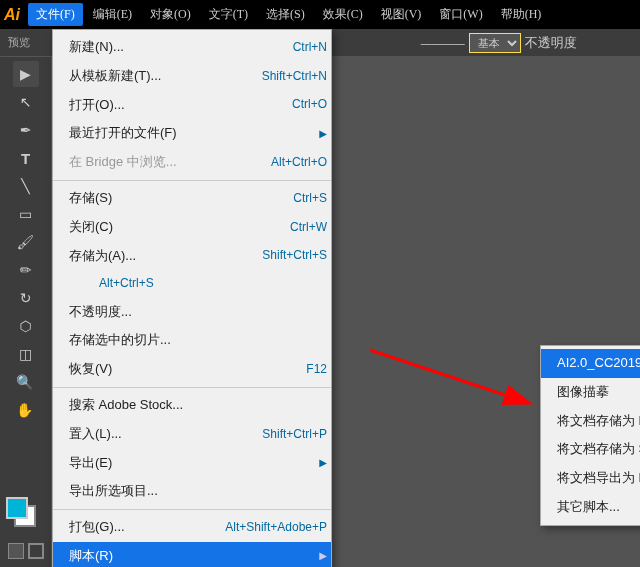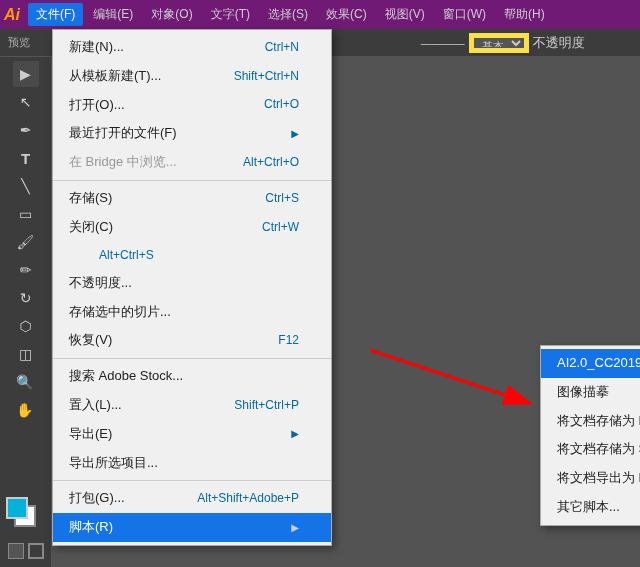--- a/index.html
+++ b/index.html
@@ -8,21 +8,21 @@
       height: 567px;
       background: #535353;
       font-family: 'Microsoft YaHei', 'SimHei', Arial, sans-serif;
       font-size: 13px;
       overflow: hidden;
       position: relative;
     }
 
     
     .menu-bar {
-      background: #701a75;
+      background: #000000;
       height: 29px;
       display: flex;
       align-items: center;
       padding: 0 4px;
       color: #ccc;
       position: relative;
       z-index: 100;
     }
     .ai-logo {
       color: #ff9900;
@@ -34,20 +34,21 @@
     .menu-items {
       display: flex;
       gap: 2px;
     }
     .menu-item {
       padding: 3px 8px;
       cursor: pointer;
       color: #ccc;
       font-size: 12px;
       border-radius: 2px;
+      font-family: Liberation Serif, serif;
     }
     .menu-item:hover, .menu-item.active {
       background: #4a4a4a;
     }
     .menu-item.active {
       background: #1473e6;
       color: white;
     }
 
     
@@ -59,21 +60,21 @@
       padding: 0 8px;
       gap: 4px;
       border-bottom: 1px solid #555;
     }
     .toolbar-label {
       color: #aaa;
       font-size: 11px;
     }
     .toolbar-select {
       background: #555;
-      border: 5px solid #fde047;
+      border: 1px solid #fde047;
       color: #ccc;
       font-size: 11px;
       padding: 1px 4px;
       height: 20px;
     }
 
     
     .left-panel {
       position: absolute;
       left: 0;
@@ -120,21 +121,21 @@
       border: 1px solid #aaa;
       box-shadow: 3px 3px 8px rgba(0,0,0,0.4);
       min-width: 280px;
       z-index: 200;
       padding: 3px 0;
     }
     .dropdown-item {
       display: flex;
       align-items: center;
       justify-content: space-between;
-      padding: 4px 32px 4px 16px;
+      padding: 4px 4px 4px 16px;
       color: #222;
       cursor: pointer;
       white-space: nowrap;
       font-size: 13px;
       line-height: 1.6;
     }
     .dropdown-item.highlighted {
       background: #1473e6;
       color: white;
     }
@@ -284,20 +285,24 @@
 
   <div class="dropdown-item">
     <span>存储(S)</span>
     <span class="shortcut">Ctrl+S</span>
   </div>
   <div class="dropdown-item">
     <span>关闭(C)</span>
     <span class="shortcut">Ctrl+W</span>
   </div>
   <div class="dropdown-item">
+    <span>存储为(A)...</span>
+    <span class="shortcut">Shift+Ctrl+S</span>
+  </div>
+  <div class="dropdown-item">
     <span class="shortcut">Alt+Ctrl+S</span>
   </div>
   <div class="dropdown-item">
     <span>不透明度...</span>
     <span class="shortcut"></span>
   </div>
   <div class="dropdown-item">
     <span>存储选中的切片...</span>
     <span class="shortcut"></span>
   </div>

